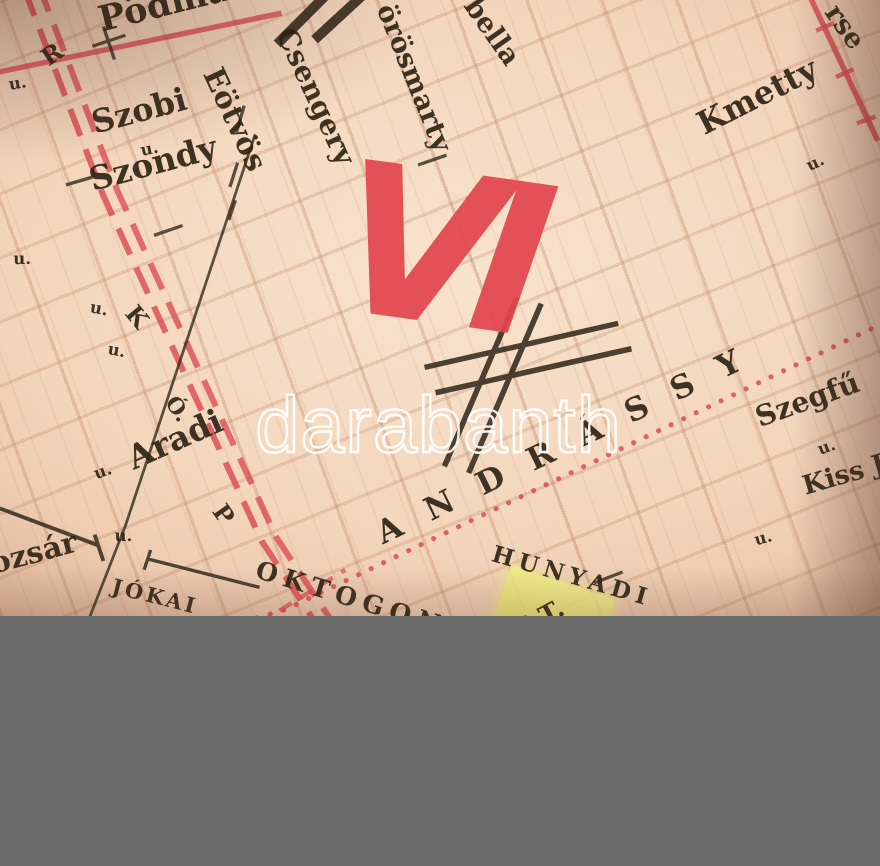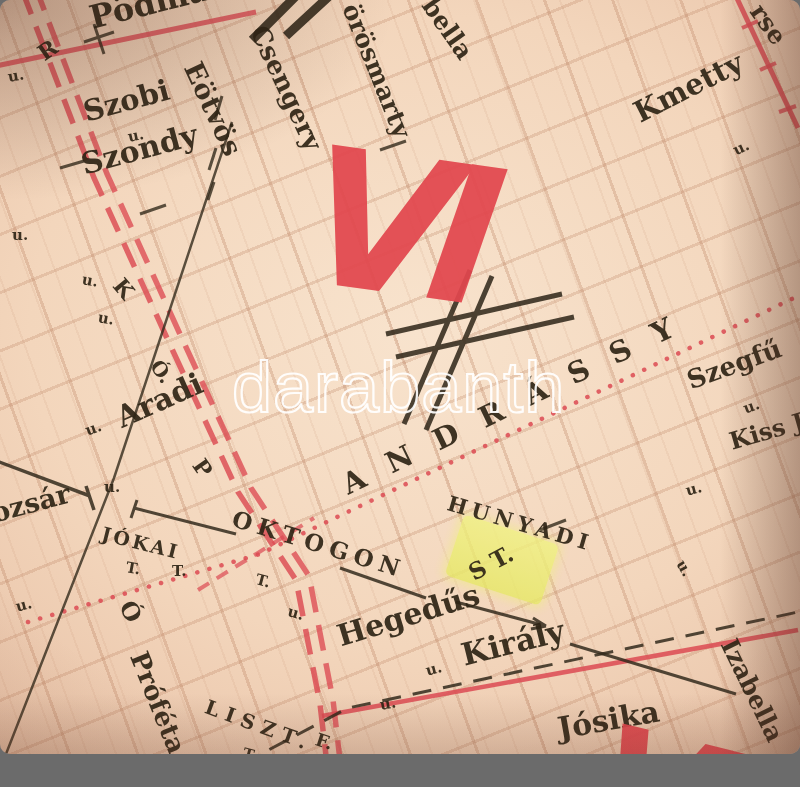--- a/index.html
+++ b/index.html
@@ -1,19 +1,18 @@
 <!DOCTYPE html>
 <html><head>
 <meta charset="utf-8">
 <style>
   html,body{margin:0;padding:0;background:#6b6b6b;}
   .viewport{
-    position:relative;width:800px;height:754px;overflow:hidden;
+    position:relative;width:800px;height:560px;overflow:hidden;
     font-family:"DejaVu Serif",serif;
-    border-radius:10px;
   }
   
   .paper{
     position:absolute;inset:0;
     background-image:
       repeating-linear-gradient(70deg,  rgba(186,128,96,.30) 0 3px, rgba(186,128,96,0) 3px 64px),
       repeating-linear-gradient(158deg, rgba(186,128,96,.26) 0 3px, rgba(186,128,96,0) 3px 54px),
       repeating-linear-gradient(70deg,  rgba(186,128,96,.10) 0 2px, rgba(186,128,96,0) 2px 27px),
       radial-gradient(115% 100% at 52% 44%, #f8e3cd 0%, #f3d6bc 42%, #e7c0a5 74%, #cfa183 100%);
   }

